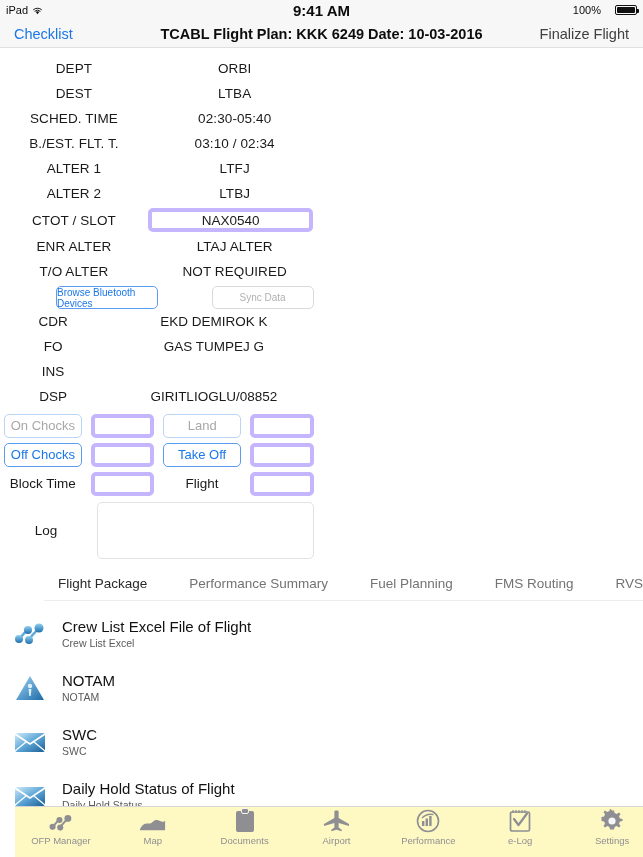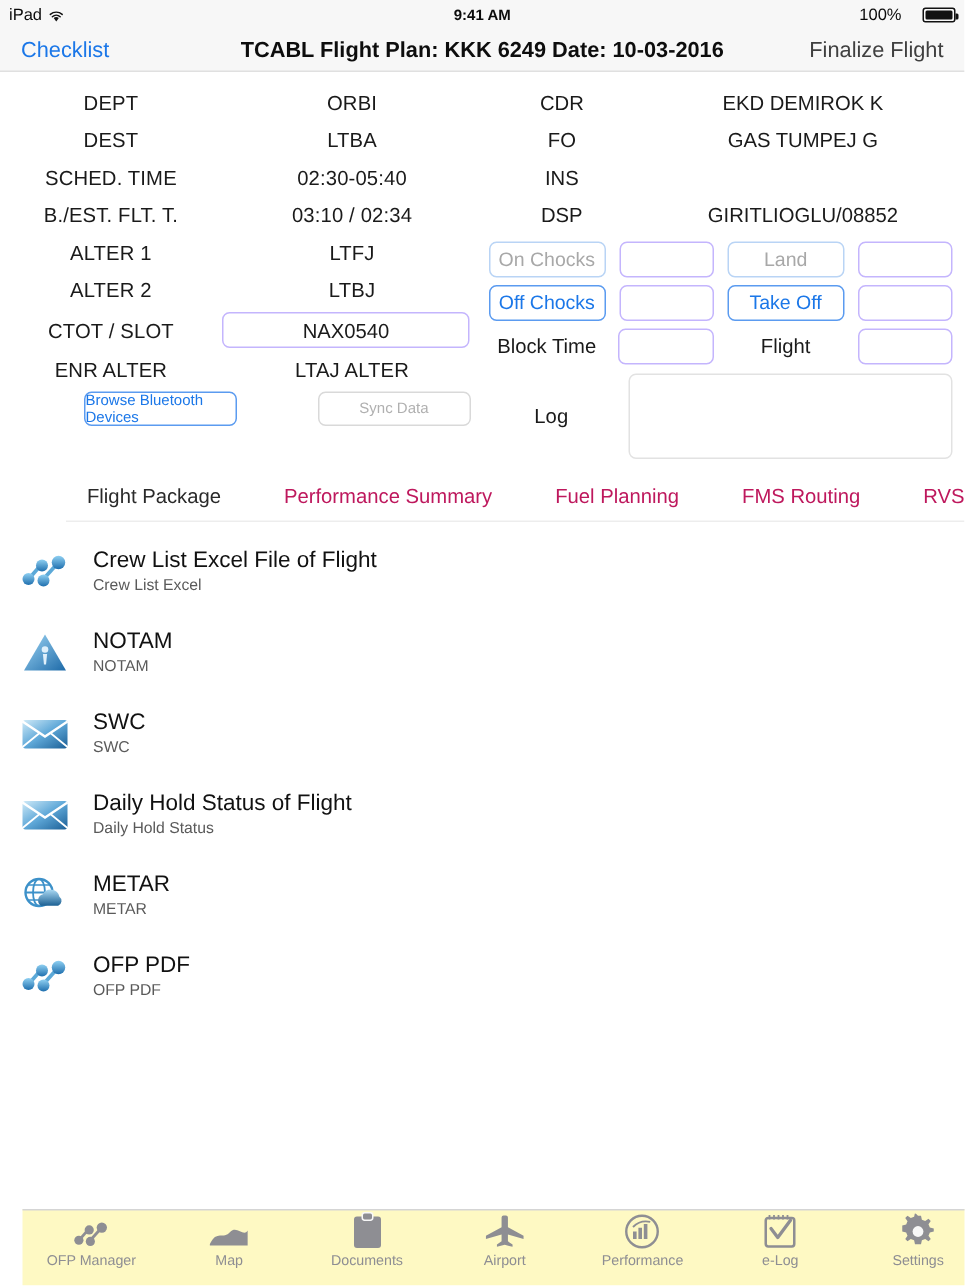--- a/index.html
+++ b/index.html
@@ -12,52 +12,52 @@
   }
   #app { position: relative; width: 643px; height: 857px; background:#fff; }
 
   
   .statusbar {
     height: 20px; background:#f7f7f7;
     display:flex; align-items:center; position:relative;
     font-size: 11px; color:#0b0b0b; padding: 0 6px;
   }
   .sb-left { display:flex; align-items:center; gap:4px; }
-  .sb-center { position:absolute; left:0; right:0; text-align:center; font-weight:bold; font-size:10px; }
+  .sb-center { position:absolute; left:0; right:0; text-align:center; font-weight:bold; font-size:15px; }
   .sb-right { margin-left:auto; display:flex; align-items:center; gap:14px; position:relative; z-index:2;}
   .wifi { width:11px; height:9px; display:block; }
   .batt { width:22px; height:10px; border:1px solid #111; border-radius:2px; position:relative; }
   .batt::after { content:""; position:absolute; right:-3px; top:3px; width:2px; height:4px; background:#111; border-radius:0 1px 1px 0;}
   .batt i { display:block; position:absolute; left:1px; top:1px; bottom:1px; width:18px; background:#111; border-radius:1px; }
 
   
   .navbar {
     height: 28px; background:#f7f7f7;
     display:flex; align-items:center; position:relative; padding:0 14px;
     border-bottom: 0.5px solid #e0e0e0;
   }
   .nav-left { font-size:14.5px; color:#1b77e8; position:relative; z-index:2; }
   .nav-right { font-size:14.5px; color:#404040; margin-left:auto; position:relative; z-index:2;}
   .nav-title {
     position:absolute; left:0; right:0; text-align:center;
     font-size:14.5px; font-weight:bold; color:#0d0d0d;
   }
 
   
-  .info { display:flex; padding: 8px 0 0 0; }
+  .info { display:flex; padding: 8px 0 0 0; flex-direction: column; }
   .col { width: 50%; }
   .row { display:flex; align-items:center; height:25px; }
   .lbl { width:46%; text-align:center; font-size:13.5px; color:#1a1a1a; letter-spacing:.1px; }
   .val { width:54%; text-align:center; font-size:13.5px; color:#1a1a1a; letter-spacing:.1px; }
   .lbl-r { width:33%; text-align:center; font-size:13.5px; color:#1a1a1a; }
   .val-r { width:67%; text-align:center; font-size:13.5px; color:#1a1a1a; }
 
   
   .tf {
-    border:1px solid #c4b5fd; border-radius:5px; background:#fff;
+    border:4px solid #c4b5fd; border-radius:5px; background:#fff;
     height:24px; display:flex; align-items:center; justify-content:center;
     font-size:13.5px; color:#1a1a1a;
   }
 
   
   .pill {
     border-radius:5px; height:24px;
     display:flex; align-items:center; justify-content:center;
     font-size:13px; background:#fff;
   }
@@ -79,21 +79,21 @@
   .log-lab { width:84px; text-align:center; font-size:13.5px; color:#1a1a1a; }
   .log-box { flex:1; height:57px; border:1px solid #e2e2e2; border-radius:5px; background:#fff; }
 
   
   .tabs {
     display:flex; align-items:center; height:34px;
     padding: 0 14px; gap:42px; white-space:nowrap; overflow:hidden;
     border-bottom: 0.5px solid #ededed;
     margin-left: 44px;
   }
-  .tab { font-size:13.5px; color:#be185d; }
+  .tab { font-size:13.5px; color:#737373; }
   .tab.active { color:#2a2a2a; }
 
   
   .list { padding-top:6px; }
   .item { display:flex; align-items:center; height:54px; padding-left:8px; }
   .item-ico { width:44px; height:36px; display:flex; align-items:center; justify-content:center; flex:0 0 44px;}
   .item-txt { padding-left:10px; }
   .item-title { font-size:15px; color:#111; line-height:17px; }
   .item-sub { font-size:10.5px; color:#5a5a5a; line-height:14px; margin-top:1px; }
 
@@ -166,20 +166,24 @@
       </div>
       <div class="row" style="height:28px;">
         <div class="lbl">CTOT / SLOT</div>
         <div style="width:54%; padding-right:8px;">
           <div class="tf">NAX0540</div>
         </div>
       </div>
       <div class="row">
         <div class="lbl">ENR ALTER</div>
         <div class="val">LTAJ  ALTER</div>
+      </div>
+      <div class="row">
+        <div class="lbl">T/O ALTER</div>
+        <div class="val">NOT REQUIRED</div>
       </div>
       <div class="btrow">
         <div class="pill enabled">Browse Bluetooth Devices</div>
         <div class="pill plain-dis">Sync Data</div>
       </div>
     </div>
 
     <div class="col">
       <div class="row">
         <div class="lbl-r">CDR</div>

